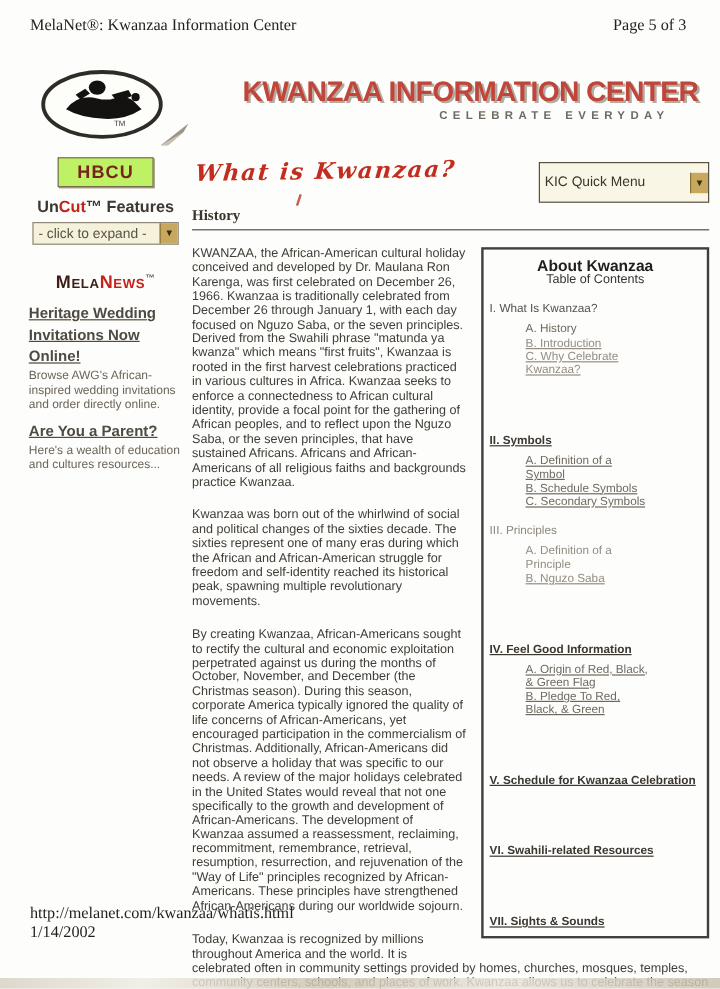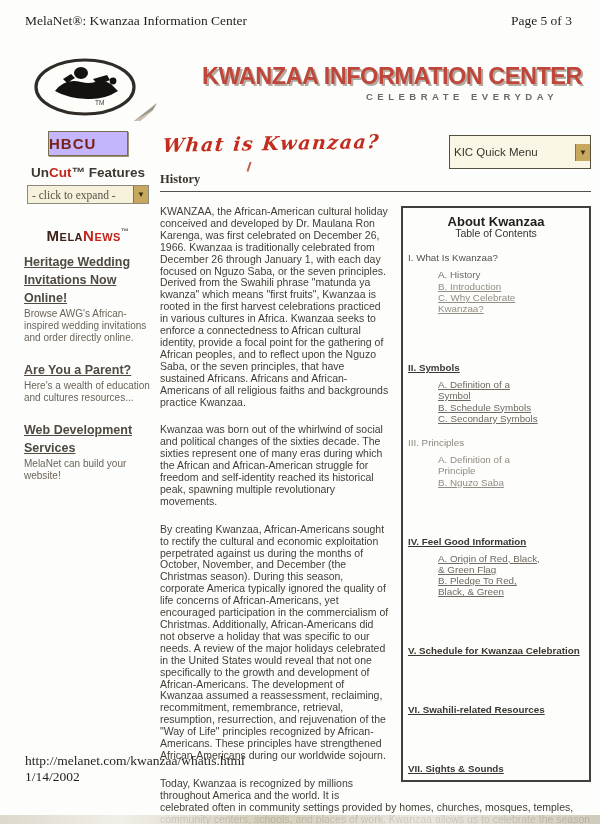--- a/index.html
+++ b/index.html
@@ -27,40 +27,40 @@
   .sub-title {
     margin-top:1px; text-align:right; padding-right:4px;
     font-size:9.5px; font-weight:bold; letter-spacing:4.5px; color:#6e6a63;
   }
   .artifact-corner { position:absolute; left:133px; top:101px; }
   .pen-mark { position:absolute; left:248px; top:162px; width:4px; height:10px;
     border-left:2px solid #b5372c; transform:rotate(18deg); opacity:.8; }
   
   .sidebar { position:absolute; left:24px; top:131px; width:128px; }
   .hbcu {
-    width:80px; height:25px; margin:0 auto; line-height:23px; text-align:left;
-    background:#c4b5fd; border:1px solid #76704f; box-shadow:1px 1px 0 #9b9479;
+    width:80px; height:25px; margin:0 auto; line-height:23px; text-align:center;
+    background:#bef264; border:1px solid #76704f; box-shadow:1px 1px 0 #9b9479;
     font-size:15px; font-weight:bold; letter-spacing:1px; color:#76231b; cursor:pointer;
   }
   .uncut { margin-top:9px; text-align:center; font-size:13.5px; font-weight:bold; color:#3c3832; }
   .uncut .red { color:#c3241c; }
   .dropdown {
     margin:5px auto 0; width:122px; height:19px; display:flex; align-items:center;
-    background:#f6f1da; border:1px solid #8f897a; cursor:pointer;font-family:Liberation Serif, serif;
+    background:#f6f1da; border:1px solid #8f897a; cursor:pointer;
   }
   .dd-text { flex:1; padding-left:4px; font-size:11.5px; color:#56524a; white-space:nowrap; }
   .dd-arrow {
     width:15px; height:17px; background:#c7a85e; border-left:1px solid #8a7436;
     font-size:8px; line-height:17px; text-align:center; color:#3a2d10;
   }
   .melanews { margin-top:23px; text-align:center; font-variant:small-caps;
     font-size:15px; font-weight:bold; letter-spacing:.5px; }
   .mn1 { color:#3d1f17; } .mn2 { color:#c3241c; } .mn-tm { font-size:8px; color:#5a554d; vertical-align:top; }
   .side-item { margin-top:8px; text-align:left; }
-  .side-item.tight { margin-top:16px; }
+  .side-item.tight { margin-top:6px; }
   .side-link {
     display:inline; font-size:12.5px; line-height:14px; font-weight:bold;
     color:#4f4a42; text-decoration:underline; cursor:pointer;
   }
   .side-desc { margin-top:2px; font-size:10px; line-height:12px; color:#6b655a; }
   
   .main { position:absolute; left:160px; top:130px; width:431px; }
   .main-head { position:relative; height:30px; }
   .script-title {
     position:absolute; left:3px; top:2px;
@@ -145,24 +145,20 @@
     <div class="melanews"><span class="mn1">Mela</span><span class="mn2">News</span><span class="mn-tm">™</span></div>
 
     <div class="side-item">
       <a class="side-link">Heritage Wedding Invitations Now Online!</a>
       <div class="side-desc">Browse AWG's African-inspired wedding invitations and order directly online.</div>
     </div>
     <div class="side-item tight">
       <a class="side-link">Are You a Parent?</a>
       <div class="side-desc">Here's a wealth of education and cultures resources...</div>
     </div>
-    <div class="side-item tight">
-      <a class="side-link">Web Development Services</a>
-      <div class="side-desc">MelaNet can build your website!</div>
-    </div>
   </div>
 
   <div class="main">
     <div class="main-head">
       <div class="script-title">What is Kwanzaa?</div>
       <div class="quick-menu">
         <span class="qm-text">KIC Quick Menu</span>
         <span class="dd-arrow">▼</span>
       </div>
     </div>

